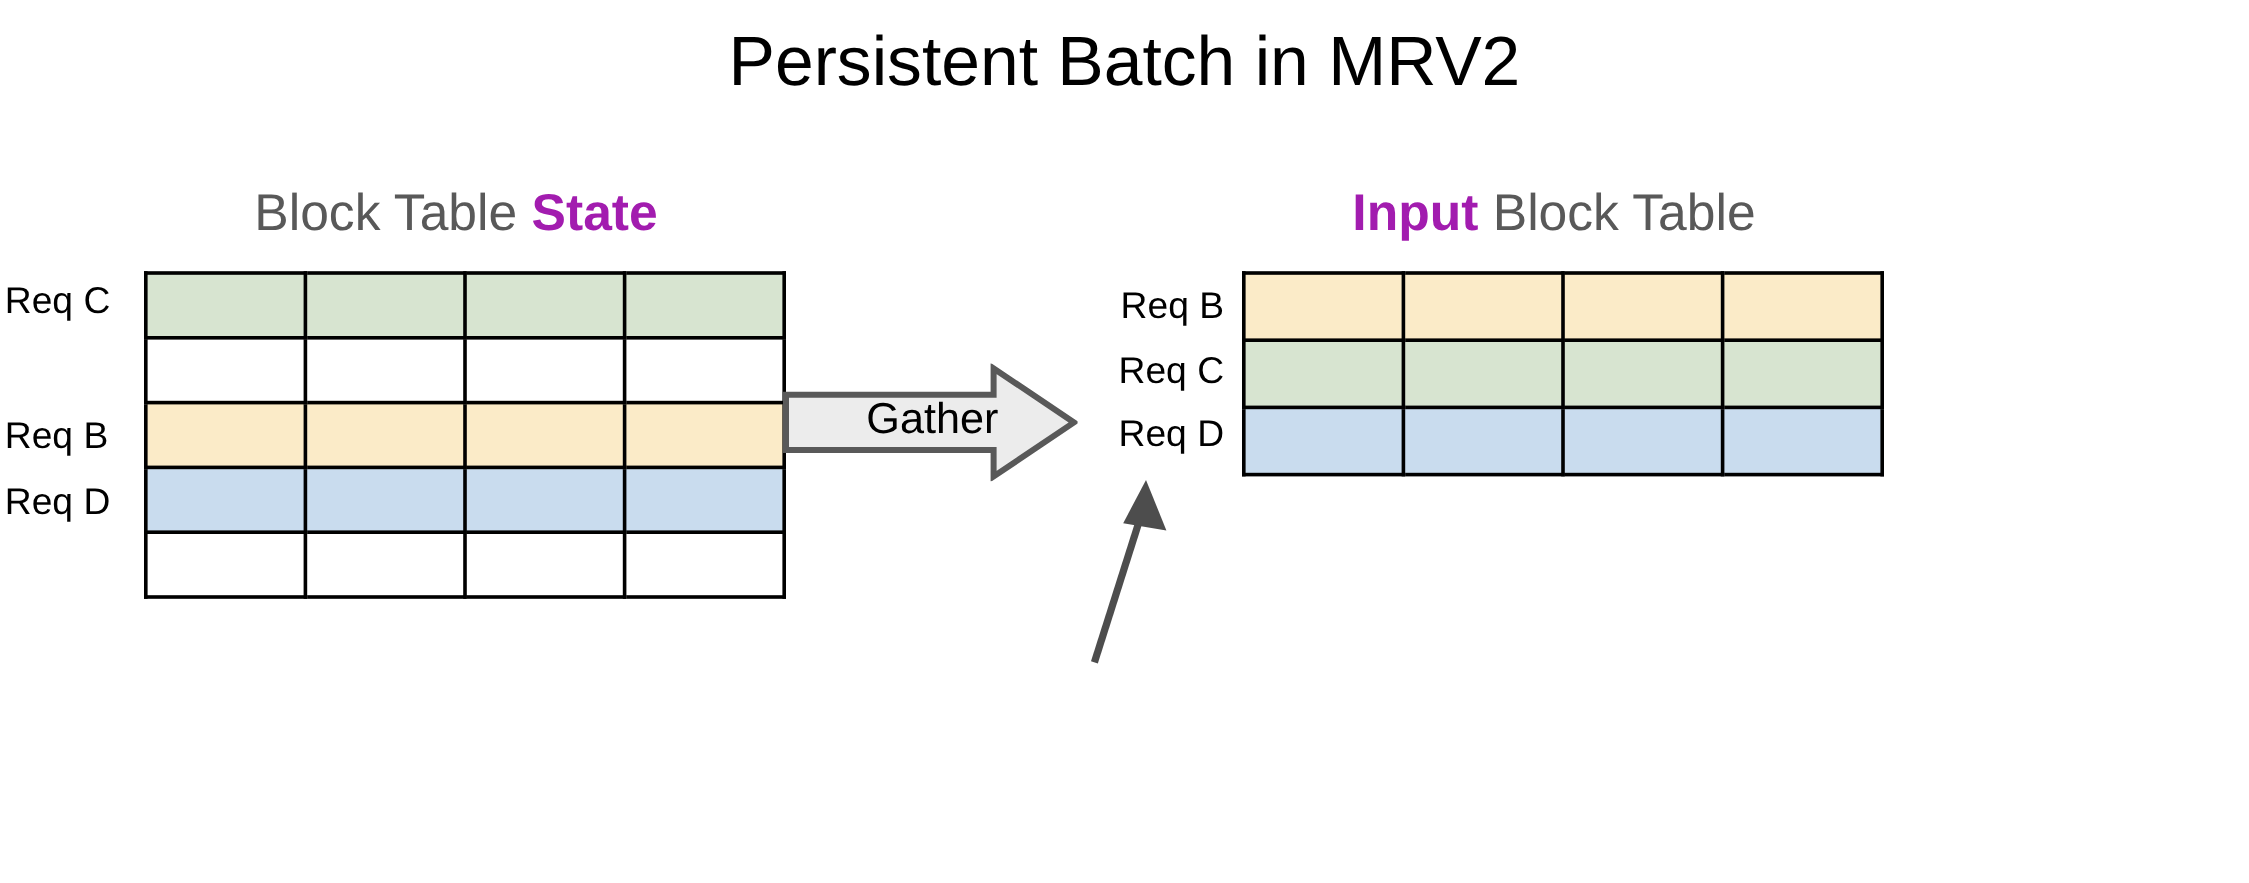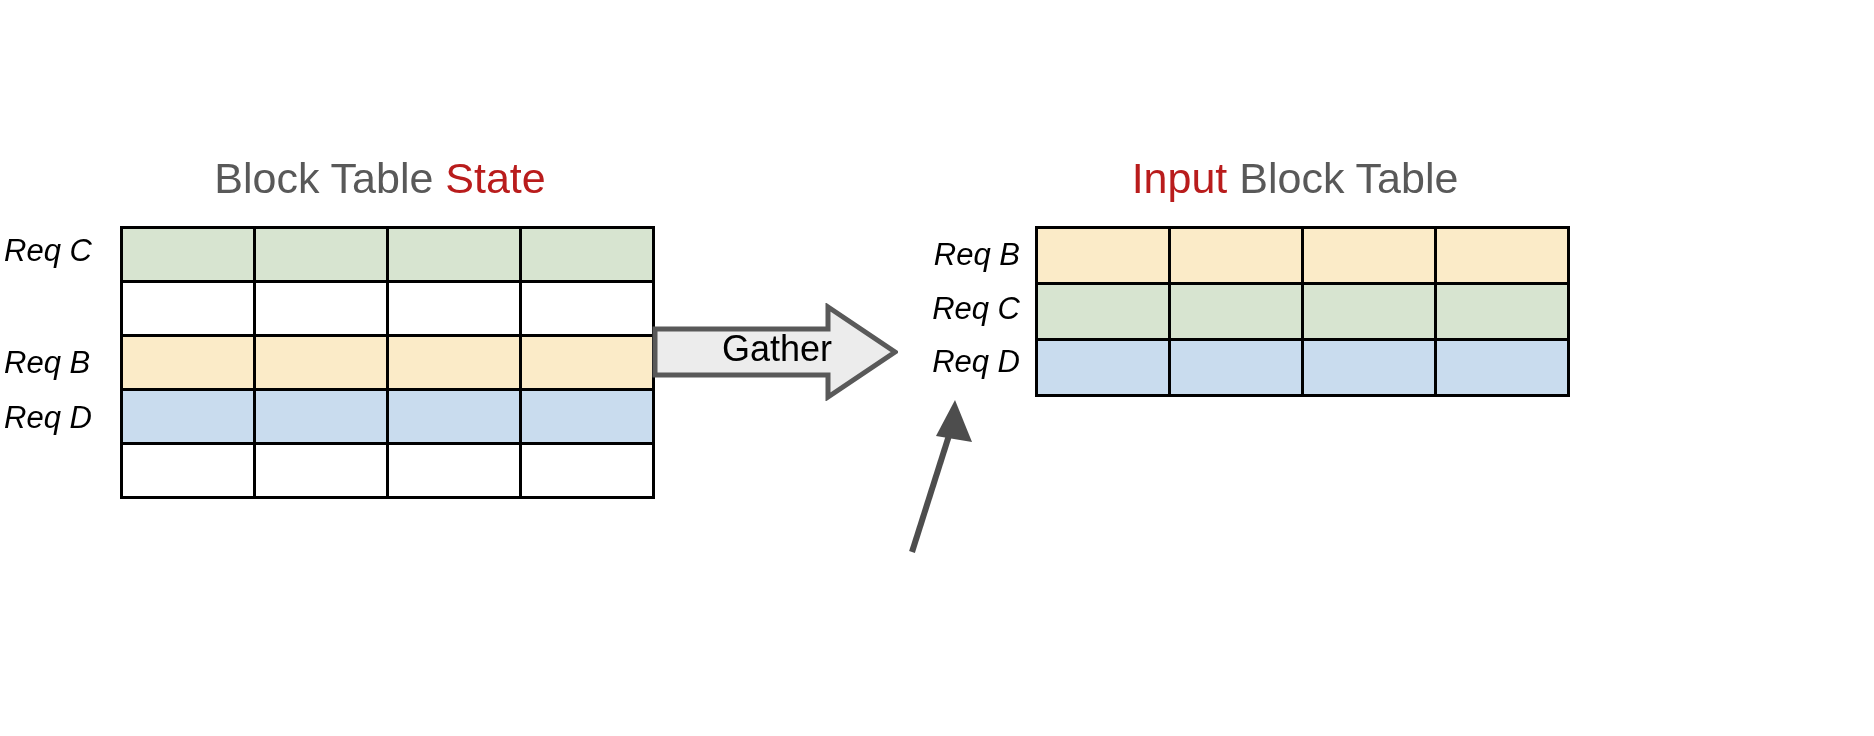--- a/index.html
+++ b/index.html
@@ -39,22 +39,22 @@
   
   .panel-heading {
     position: absolute;
     font-size: 43px;
     line-height: 52px;
     color: #595959;
     font-weight: 400;
     white-space: nowrap;
   }
   .panel-heading .accent {
-    color: #b91c1c;
-    font-weight: normal;
+    color: #a21caf;
+    font-weight: bold;
   }
   #heading-left {
     left: 120px;
     top: 152px;
     width: 520px;
     text-align: center;
   }
   #heading-right {
     left: 1035px;
     top: 152px;
@@ -90,21 +90,20 @@
   .c-blue   { background: #C9DCEE; }
   .c-empty  { background: #ffffff; }
 
   
   .row-label {
     position: absolute;
     font-size: 31px;
     line-height: 36px;
     color: #000000;
     white-space: nowrap;
-    font-style: italic;
   }
   .row-label.left  { left: 4px;  width: 104px; text-align: left; }
   .row-label.right { left: 860px; width: 160px; text-align: right; }
 
   #label-state-c { top: 233px; }
   #label-state-b { top: 345px; }
   #label-state-d { top: 400px; }
 
   #label-input-b { top: 237px; }
   #label-input-c { top: 291px; }
@@ -152,20 +151,21 @@
     line-height: 48px;
     color: #595959;
     white-space: nowrap;
   }
 </style>
 </head>
 <body>
 
 <div class="stage">
 
+  <div id="page-title">Persistent Batch in MRV2</div>
 
   <div id="heading-left" class="panel-heading">
     <span>Block Table </span><span class="accent">State</span>
   </div>
 
   <div id="heading-right" class="panel-heading">
     <span class="accent">Input</span><span> Block Table</span>
   </div>
 
   <table id="table-state" class="block-table">

